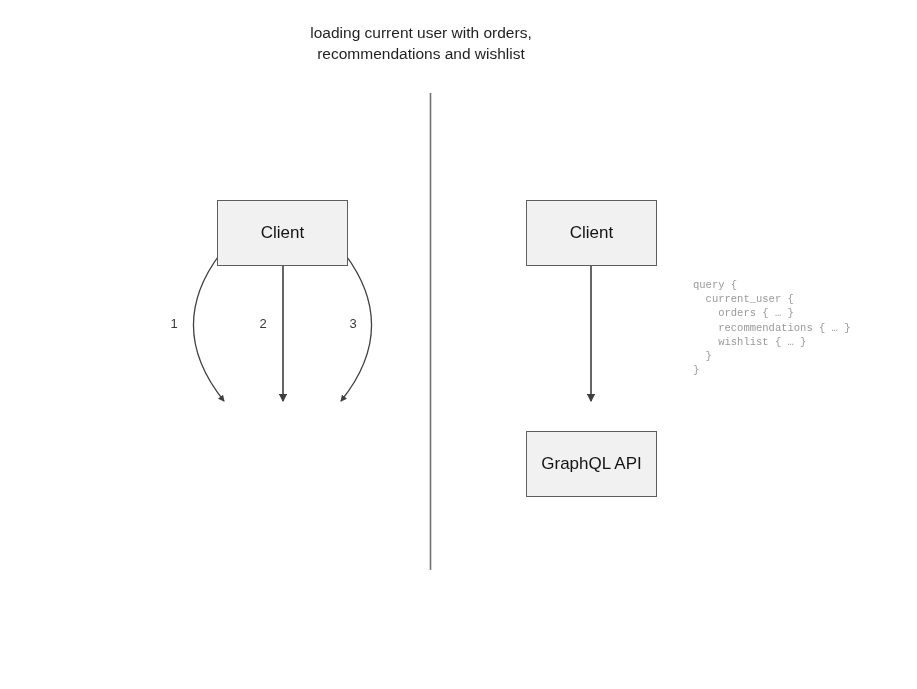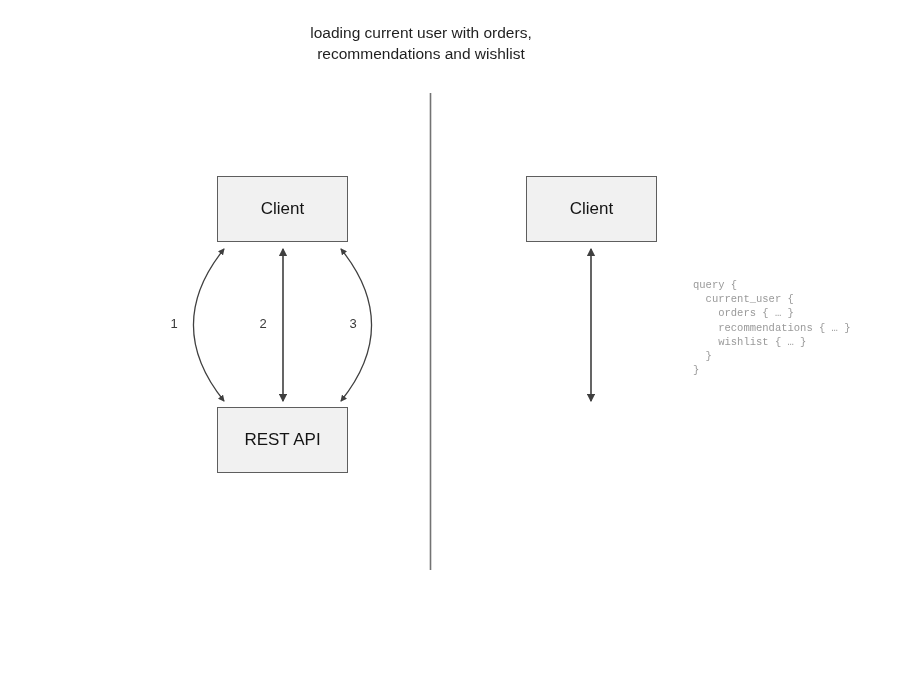--- a/index.html
+++ b/index.html
@@ -46,20 +46,21 @@
     position: absolute;
     box-sizing: border-box;
     background: #f1f1f1;
     border: 1.4px solid #5e5e5e;
     display: flex;
     align-items: center;
     justify-content: center;
     font-size: 17px;
     color: #141414;
     font-family: "Liberation Sans", sans-serif;
+    margin-top: 24px;
   }
   #box-rest-client   { left: 217px; top: 176px; width: 131px; height: 66px; }
   #box-rest-api      { left: 217px; top: 407px; width: 131px; height: 66px; }
   #box-gql-client    { left: 526px; top: 176px; width: 131px; height: 66px; }
   #box-gql-api       { left: 526px; top: 407px; width: 131px; height: 66px; }
 
   
   .conn-svg {
     position: absolute;
     left: 0;
@@ -125,24 +126,24 @@
 
     <path d="M 341 249 C 382 300, 382 350, 341 401" fill="none" stroke="#3f3f3f" stroke-width="1.25" marker-start="url(#ah-up)" marker-end="url(#ah-up)"></path>
   </svg>
 
   <svg class="conn-svg" width="917" height="689">
     <line x1="591" y1="249" x2="591" y2="401" stroke="#3f3f3f" stroke-width="1.6" marker-start="url(#ah-up)" marker-end="url(#ah-up)"></line>
   </svg>
 
   <div class="node-box" id="box-rest-client">Client</div>
 
-  <div class="node-box" id="box-rest-api">REST API</div>
 
   <div class="node-box" id="box-gql-client">Client</div>
 
+  <div class="node-box" id="box-gql-api">GraphQL API</div>
 
   <div class="edge-label" id="edge-label-1">1</div>
 
   <div class="edge-label" id="edge-label-2">2</div>
 
   <div class="edge-label" id="edge-label-3">3</div>
 
 
   <div class="code-block" id="graphql-query">query {
   current_user {

